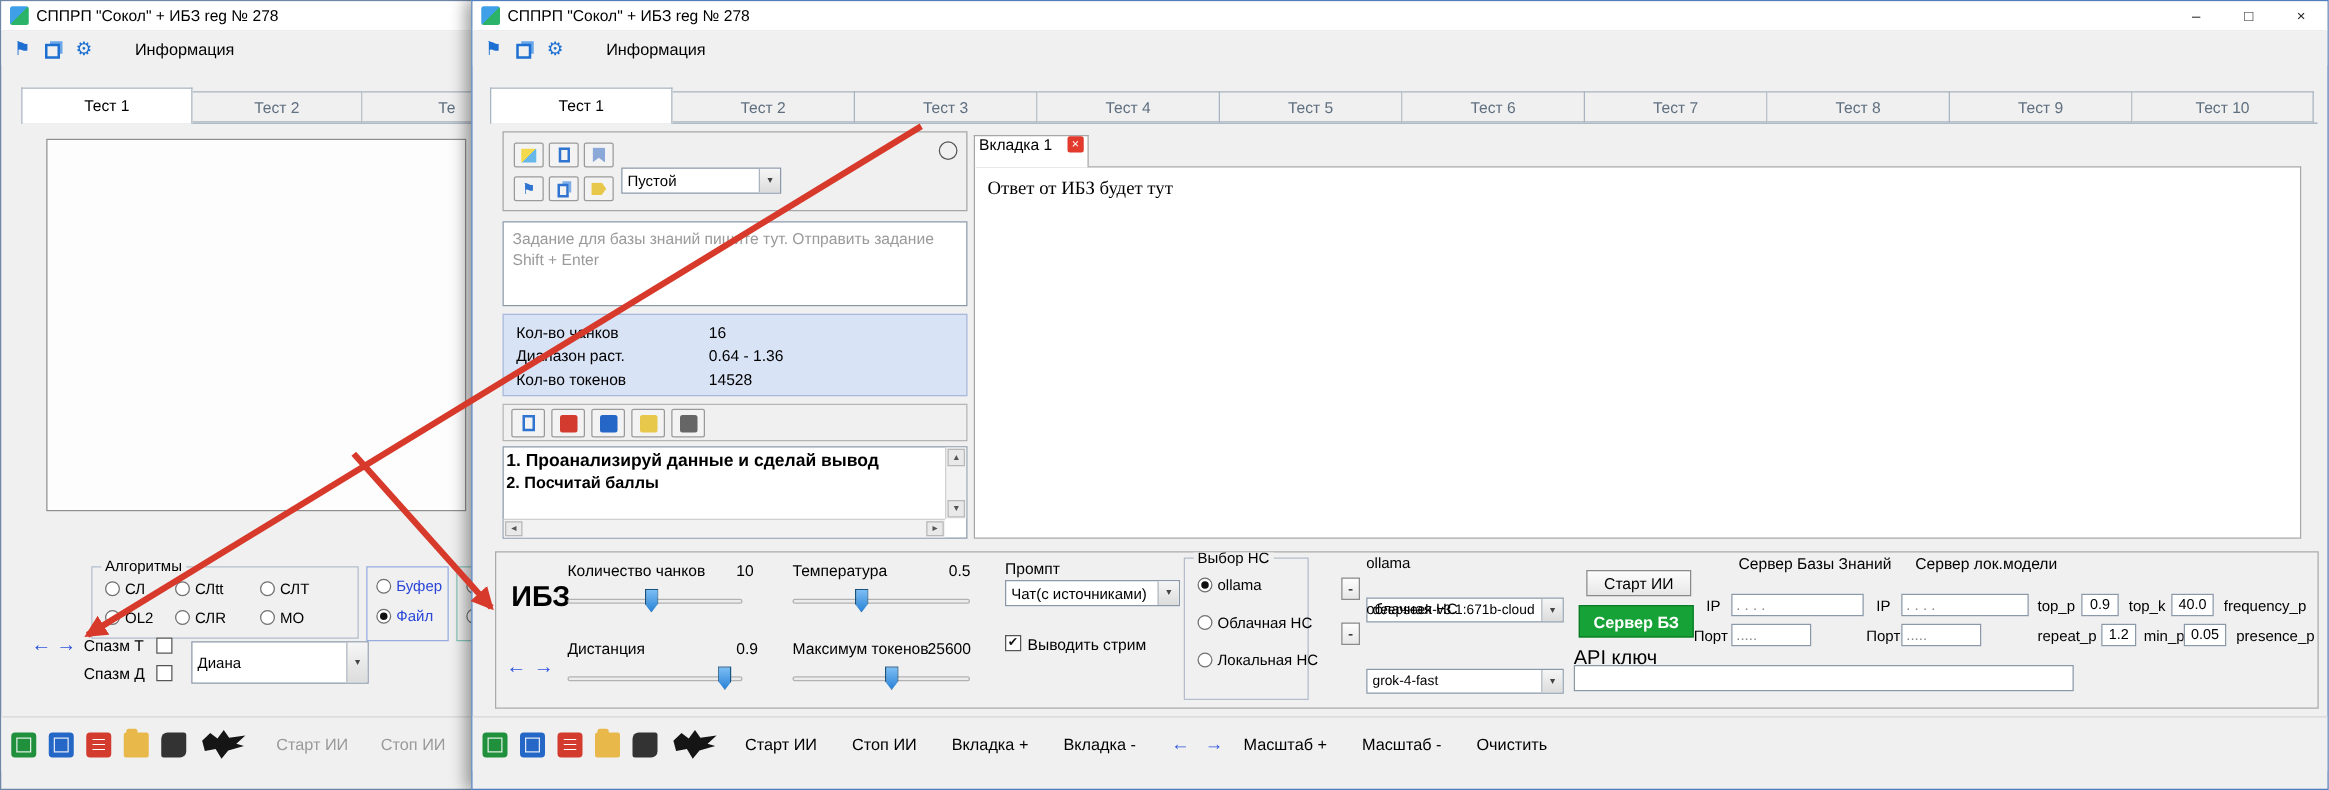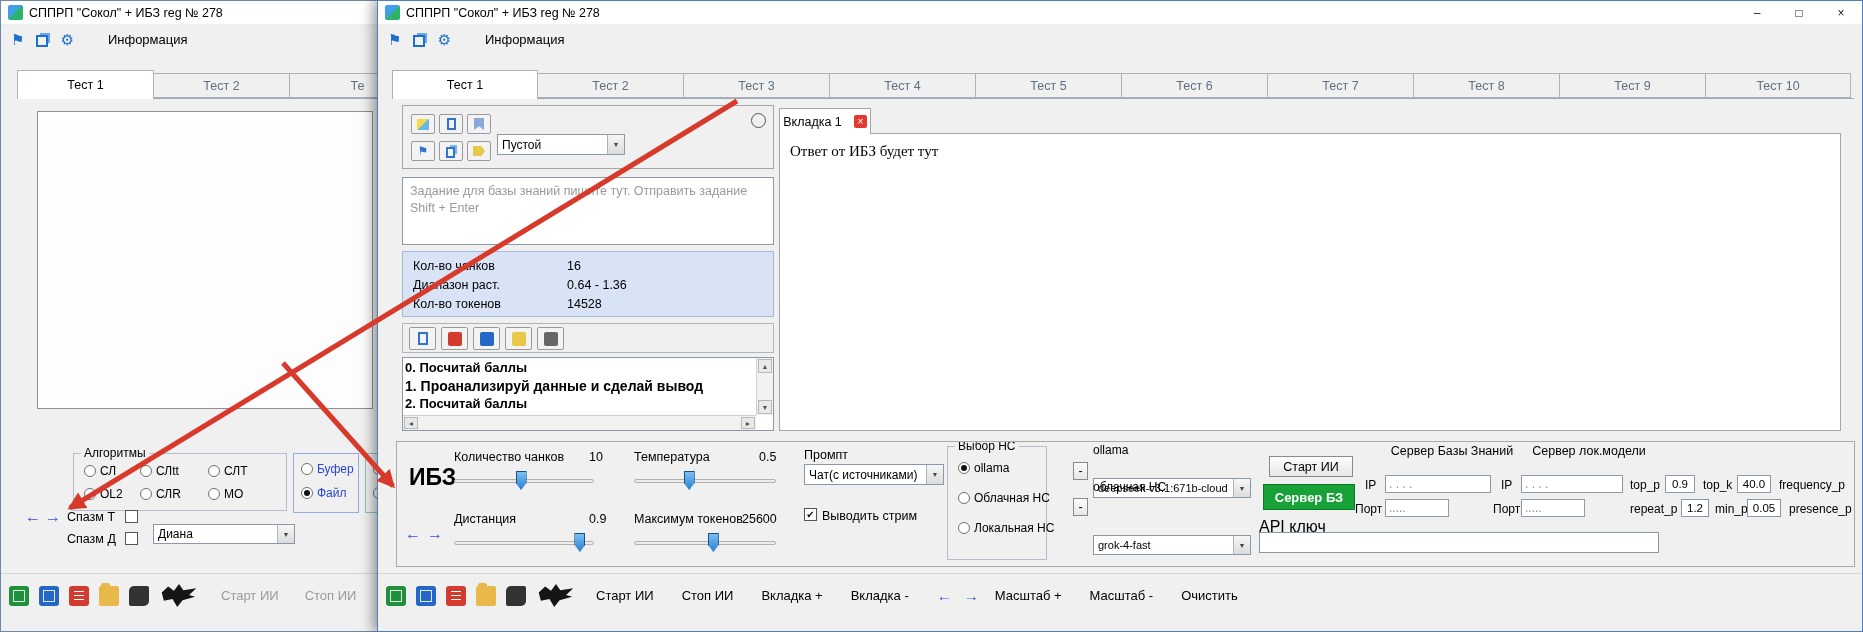--- a/index.html
+++ b/index.html
@@ -139,21 +139,21 @@
       </span>
   </div>
 
   <span class="blue-arrow" style="left:24px;top:508px">←</span>
   <span class="blue-arrow" style="left:44px;top:508px">→</span>
   <span class="lbl abs" style="left:66px;top:509px">Спазм Т</span>
   <span class="cb abs" style="left:124px;top:509px"></span>
   <span class="lbl abs" style="left:66px;top:531px">Спазм Д</span>
   <span class="cb abs" style="left:124px;top:531px"></span>
 
-  <div class="combo abs" style="left:152px;top:523px;width:142px;height:20px">
+  <div class="combo abs" style="left:152px;top:512px;width:142px;height:34px">
     <span>Диана</span>
     <span class="ca">▼</span>
   </div>
 
 
   <div class="btoolbar">
     <span class="ico ico-excel" style="margin-right:10px"></span>
     <span class="ico ico-table" style="margin-right:10px"></span>
     <span class="ico ico-pdf" style="margin-right:10px"></span>
     <span class="ico ico-folder" style="margin-right:10px"></span>
@@ -247,35 +247,34 @@
     <span class="mbtn" style="left:102px">
         <span class="mi-note"></span>
       </span>
     <span class="mbtn" style="left:134px">
         <span class="mi-calc"></span>
       </span>
   </div>
 
   <div class="abs" style="left:24px;top:356px;width:372px;height:74px;background:#fff;border:1px solid #8a98a8">
     <div class="abs" style="left:2px;top:1px;right:19px;bottom:16px;overflow:hidden">
-      <div style="font-size:13px;font-weight:bold;line-height:18px;white-space:nowrap">0. Посчитай баллы</div>
       <div style="font-size:14px;font-weight:bold;line-height:18px;white-space:nowrap">1. Проанализируй данные и сделай вывод</div>
       <div style="font-size:13px;font-weight:bold;line-height:18px;white-space:nowrap">2. Посчитай баллы</div>
     </div>
     <div class="abs" style="right:0;top:0;width:17px;bottom:15px;background:#f2f2f2;border-left:1px solid #d0d0d0">
       <span class="sbbtn" style="left:1px;right:1px;top:1px;height:14px">▲</span>
       <span class="sbbtn" style="left:1px;right:1px;bottom:1px;height:14px">▼</span>
     </div>
     <div class="abs" style="left:0;bottom:0;right:17px;height:15px;background:#f2f2f2;border-top:1px solid #d0d0d0">
       <span class="sbbtn" style="top:1px;bottom:1px;left:1px;width:14px">◄</span>
       <span class="sbbtn" style="top:1px;bottom:1px;right:1px;width:14px">►</span>
     </div>
   </div>
 
-  <div class="abs" style="left:401px;top:107px;width:92px;height:26px;background:#fff;border:1px solid #a6a6a6;border-bottom:none;display:flex;align-items:center;justify-content:center;gap:12px;z-index:2">
+  <div class="abs" style="left:401px;top:107px;width:92px;height:26px;background:#fff;border:1px solid #a6a6a6;border-bottom:none;display:flex;justify-content:center;gap:12px;z-index:2">
     <span style="font-size:12.5px;white-space:nowrap">Вкладка 1</span>
     <span style="width:13px;height:13px;background:#e23b2e;color:#fff;font-size:10px;line-height:13px;text-align:center;border-radius:2px;flex:0 0 auto">×</span>
   </div>
   <div class="abs" style="left:401px;top:132px;width:1062px;height:298px;background:#fff;border:1px solid #a6a6a6;padding:8px 10px">
     <span style="font-family:'Liberation Serif',serif;font-size:15px">Ответ от ИБЗ будет тут</span>
   </div>
 
   <div class="abs" style="left:18px;top:440px;width:1459px;height:126px;border:1px solid #aaaaaa;overflow:hidden">
     <span class="abs" style="left:12px;top:22px;font-size:23px;font-weight:bold">ИБЗ</span>
     <span class="blue-arrow" style="left:8px;top:84px">←</span>

